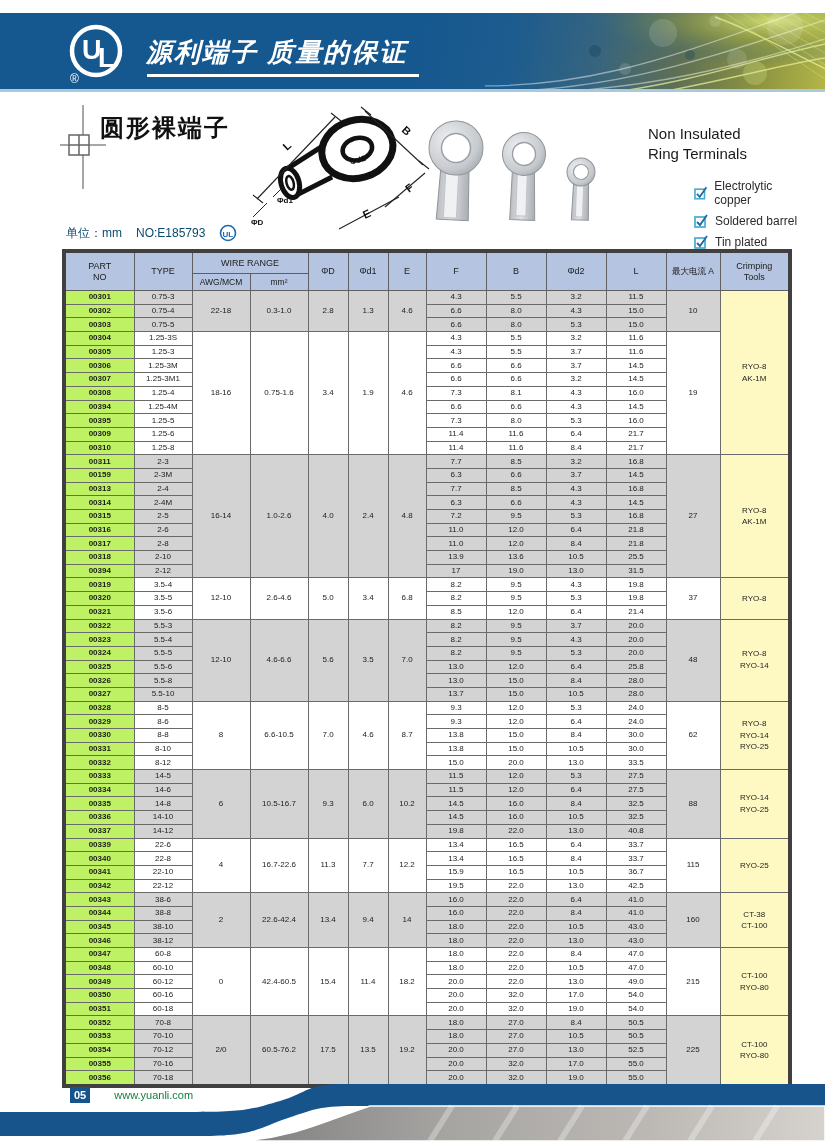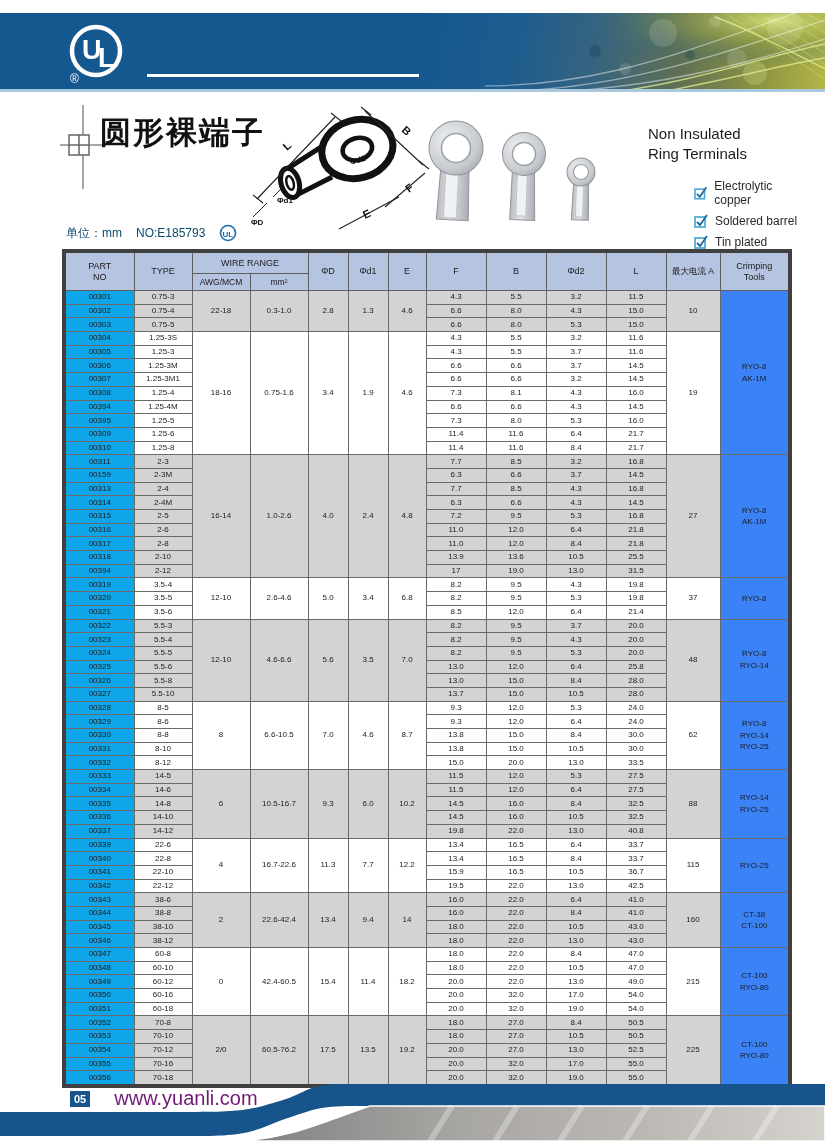--- a/index.html
+++ b/index.html
@@ -10,47 +10,47 @@
   #banner{position:absolute;left:0;top:13px;width:825px;height:76px;
     background:linear-gradient(100deg,#15578f 0%,#15578f 50%,#1d5c8e 62%,#36647f 72%,#5e6f55 82%,#8d9440 92%,#b4b648 100%);}
   #banner-sep{position:absolute;left:0;top:89px;width:825px;height:3px;background:#aac8de;}
   #banner-decor{position:absolute;right:0;top:0;}
   #ul-logo{position:absolute;left:64px;top:8px;}
   #slogan{position:absolute;left:146px;top:22px;color:#fff;font-size:26px;font-weight:bold;font-style:italic;letter-spacing:2px;white-space:nowrap;}
   #slogan-underline{position:absolute;left:147px;top:61px;width:272px;height:3px;background:#fff;}
 
   
   #crosshair{position:absolute;left:60px;top:105px;}
-  #title-cn{position:absolute;left:100px;top:112px;font-size:31px;font-weight:bold;color:#111;letter-spacing:2px;}
+  #title-cn{position:absolute;left:100px;top:112px;font-size:24px;font-weight:bold;color:#111;letter-spacing:2px;}
   #title-en{position:absolute;left:96px;top:152px;font-size:29px;font-weight:bold;color:#111;}
   #tech-drawing{position:absolute;left:243px;top:103px;}
   #photos{position:absolute;left:420px;top:108px;}
   #right-info{position:absolute;left:648px;top:124px;width:160px;}
   .info-heading{font-size:15px;font-weight:normal;color:#1a1a1a;line-height:20px;}
   .feature{display:flex;align-items:center;margin-top:7px;padding-left:46px;}
   .feature-label{font-size:12px;color:#2a2a2a;margin-left:6px;}
   #units-line{position:absolute;left:66px;top:224px;font-size:12px;color:#0c4a6e;display:flex;align-items:center;justify-content:space-between;}
   #units-line span{margin-right:14px;}
 
   
   #spec-table-wrap{position:absolute;left:62px;top:249px;}
   table{border-collapse:collapse;table-layout:fixed;width:728px;border:4px solid #404040;}
   th{background:#b5c4e0;border:1px solid #5f5f5f;font-weight:normal;font-size:9px;color:#1c1c1c;padding:0;line-height:1.2;}
   thead tr.h1 th{height:20px;}
   thead tr.h2 th{height:16px;font-size:8.5px;}
   td{border:1px solid #6a6a6a;text-align:center;font-size:8px;color:#1c1c1c;padding:0;height:12.7px;line-height:1;background:#fff;}
-  td.partno{background:#0ea5e9;}
+  td.partno{background:#bef264;font-weight:bold;}
   tr.shaded td.g{background:#d3d3d3;}
-  td.crimp{background:#3b82f6;font-size:8px;line-height:1.45;}
+  td.crimp{background:#fef9c3;font-size:8px;line-height:1.45;}
 
   
   #footer-art{position:absolute;left:0;top:1078px;}
   #footer-text{position:absolute;left:70px;top:1087px;display:flex;align-items:center;z-index:5;}
   #page-badge{background:#17548c;color:#fff;font-size:11px;font-weight:bold;padding:2px 4px;margin-right:24px;}
-  #website{color:#701a75;font-size:20px;}
+  #website{color:#15803d;font-size:11px;}
 </style>
 </head>
 <body>
 
 <div id="page">
 
   <div id="banner">
     <svg id="banner-decor" width="340" height="76" viewBox="0 0 340 76">
       <defs>
         <radialGradient id="glow" cx="85%" cy="10%" r="60%">
@@ -90,20 +90,21 @@
       <circle cx="205" cy="42" r="5" fill="rgba(20,60,90,0.3)"></circle>
     </svg>
 
     <svg id="ul-logo" width="66" height="66" viewBox="0 0 66 66">
       <circle cx="32" cy="30" r="24" fill="none" stroke="#ffffff" stroke-width="4.5"></circle>
       <text x="18" y="38" fill="#ffffff" font-size="27" font-weight="bold" font-family="Liberation Sans, sans-serif">U</text>
       <text x="34" y="46" fill="#ffffff" font-size="27" font-weight="bold" font-family="Liberation Sans, sans-serif">L</text>
       <text x="6" y="62" fill="#ffffff" font-size="12" font-family="Liberation Sans, sans-serif">®</text>
     </svg>
 
+    <div id="slogan">源利端子  质量的保证</div>
     <div id="slogan-underline"></div>
   </div>
   <div id="banner-sep"></div>
 
   <svg id="crosshair" width="46" height="84" viewBox="0 0 46 84">
     <g stroke="#8a8a8a" stroke-width="1.5" fill="none">
       <line x1="23" y1="0" x2="23" y2="84"></line>
       <line x1="0" y1="40" x2="46" y2="40"></line>
       <rect x="9" y="30" width="20" height="20" fill="#ffffff" stroke="#666"></rect>
       <line x1="19" y1="30" x2="19" y2="50" stroke="#666"></line>

